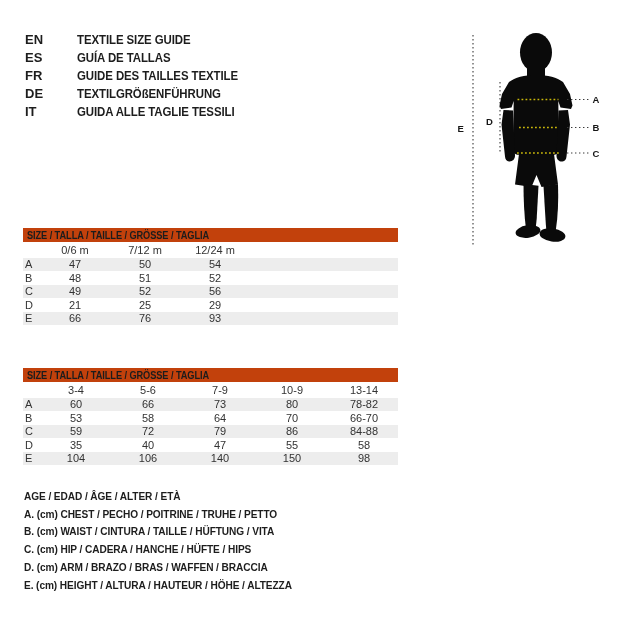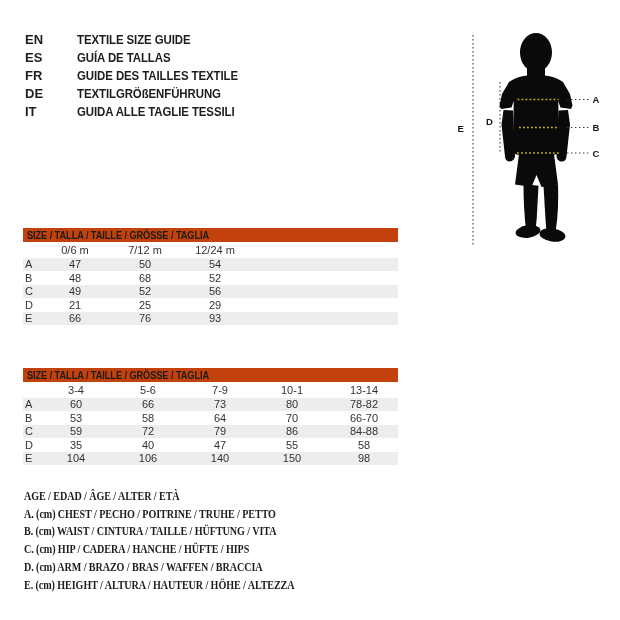--- a/index.html
+++ b/index.html
@@ -21,21 +21,21 @@
   .size-table { position:absolute; left:23px; width:375px; font-size:11px; color:#333; }
   .size-bar { height:13.5px; background:#c2410c; display:flex; align-items:center; padding-left:4px; box-sizing:border-box; font-weight:700; font-size:10.5px; color:#1c1c1c; }
   .thead-row { display:flex; height:16px; align-items:center; }
   .trow { display:flex; height:13.5px; align-items:center; }
   .trow.alt { background:#ededed; }
   .cell-label { width:17px; flex:0 0 17px; padding-left:2px; box-sizing:border-box; }
   .col3 { width:70px; flex:0 0 70px; text-align:center; }
   .col5 { width:72px; flex:0 0 72px; text-align:center; }
 
   
-  .legend { position:absolute; left:24px; top:488px; font-size:11.5px; font-weight:700; line-height:17.7px; color:#1d1d1d;font-family:Liberation Serif, serif; }
+  .legend { position:absolute; left:24px; top:488px; font-size:11.5px; font-weight:700; line-height:17.7px; color:#1d1d1d; }
 
   
   .figure { position:absolute; left:440px; top:25px; width:170px; height:230px; }
   .figure svg { display:block; }
 </style>
 </head>
 <body>
 
 <div class="page">
 
@@ -114,21 +114,21 @@
     </div>
     <div class="trow alt">
       <div class="cell-label">A</div>
       <div class="col3">47</div>
       <div class="col3">50</div>
       <div class="col3">54</div>
     </div>
     <div class="trow">
       <div class="cell-label">B</div>
       <div class="col3">48</div>
-      <div class="col3">68</div>
+      <div class="col3">51</div>
       <div class="col3">52</div>
     </div>
     <div class="trow alt">
       <div class="cell-label">C</div>
       <div class="col3">49</div>
       <div class="col3">52</div>
       <div class="col3">56</div>
     </div>
     <div class="trow">
       <div class="cell-label">D</div>
@@ -147,21 +147,21 @@
 
   <div class="size-table" style="top:368px">
     <div class="size-bar">
       <span class="cond">SIZE / TALLA / TAILLE / GRÖSSE / TAGLIA</span>
     </div>
     <div class="thead-row">
       <div class="cell-label"></div>
       <div class="col5">3-4</div>
       <div class="col5">5-6</div>
       <div class="col5">7-9</div>
-      <div class="col5">10-1</div>
+      <div class="col5">10-9</div>
       <div class="col5">13-14</div>
     </div>
     <div class="trow alt">
       <div class="cell-label">A</div>
       <div class="col5">60</div>
       <div class="col5">66</div>
       <div class="col5">73</div>
       <div class="col5">80</div>
       <div class="col5">78-82</div>
     </div>

